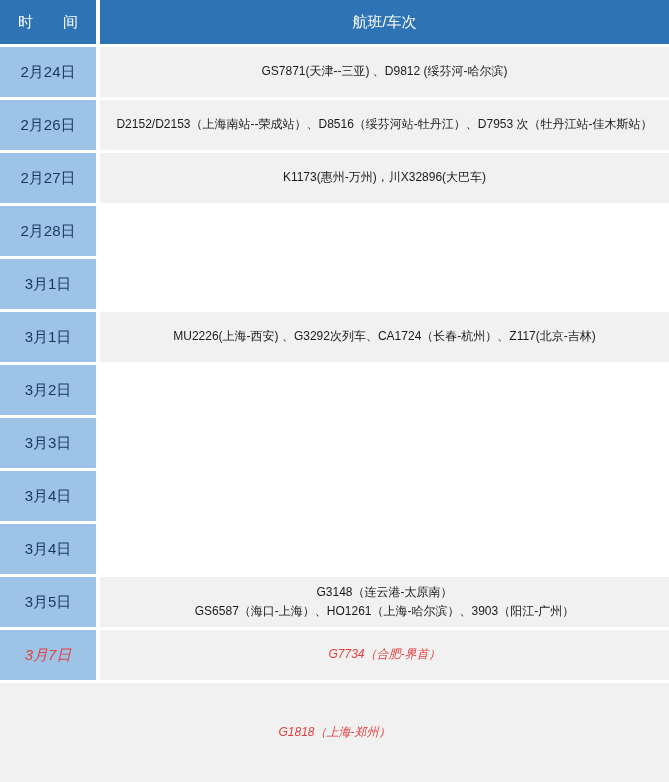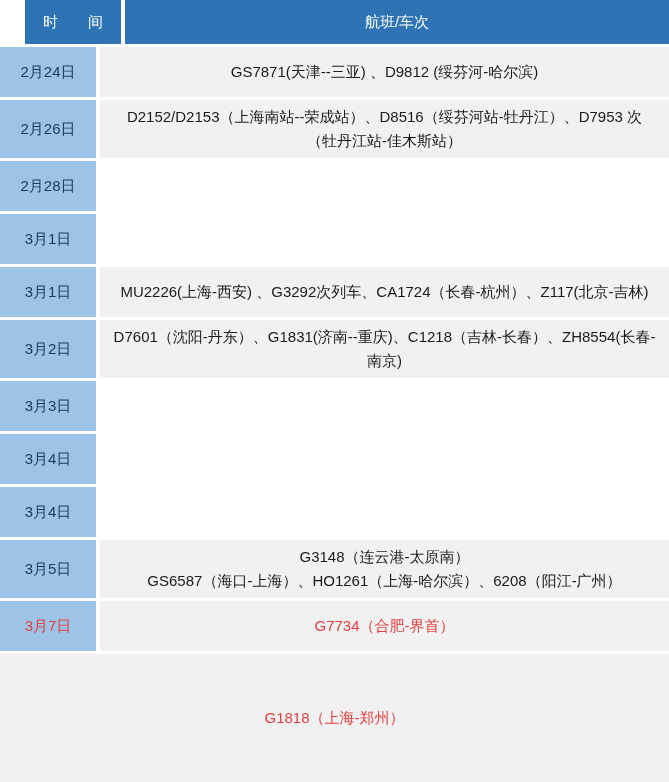--- a/index.html
+++ b/index.html
@@ -14,21 +14,21 @@
     width: 669px;
     height: 782px;
     box-sizing: border-box;
   }
   .row {
     display: flex;
     margin-top: 3px;
     min-height: 50px;
     flex: 0 0 auto;
   }
-  .row:first-child { margin-top: 0; margin-left: 25px; }
+  .row:first-child { margin-top: 0; }
   .row:last-child { flex: 1 0 auto; }
   .cell {
     box-sizing: border-box;
     display: flex;
     align-items: center;
     justify-content: center;
   }
   .cell.date {
     width: 96px;
     margin-right: 4px;
@@ -37,32 +37,32 @@
     font-size: 15px;
     flex: 0 0 auto;
     text-align: center;
   }
   .cell.flight {
     flex: 1 1 auto;
     background: var(--cell-bg, #f1f1f1);
     color: var(--cell-text, #1a1a1a);
     flex-direction: column;
     text-align: center;
-    font-size: 15px;
+    font-size: 12px;
     line-height: 1.6;
     padding: 5px 12px;
   }
   .row.header { min-height: 44px; margin-top: 0; }
   .row.header .cell {
     background: var(--header-bg, #2e74b5);
     color: var(--header-text, #ffffff);
     font-size: 15px;
   }
   .row.red .cell.date,
-  .row.red .cell.flight { color: var(--red-text, #e24040); }
+  .row.red .cell.flight { color: var(--red-text, #e24040); font-style: italic; }
   .flight-line { width: 100%; }
 </style>
 </head>
 <body>
 
 <div class="table">
   <div class="row header">
     <div class="cell date">时　　间</div>
     <div class="cell flight">航班/车次</div>
   </div>
@@ -73,51 +73,54 @@
         <div class="flight-line">GS7871(天津--三亚) 、D9812 (绥芬河-哈尔滨)</div>
       </div>
     </div>
     <div class="row">
       <div class="cell date">2月26日</div>
       <div class="cell flight">
         <div class="flight-line">D2152/D2153（上海南站--荣成站）、D8516（绥芬河站-牡丹江）、D7953 次（牡丹江站-佳木斯站）</div>
       </div>
     </div>
     <div class="row">
+      <div class="cell date">2月27日</div>
+      <div class="cell flight">
+        <div class="flight-line">K1173(惠州-万州)，川X32896(大巴车)</div>
+      </div>
+    </div>
+    <div class="row">
       <div class="cell date">2月28日</div>
     </div>
     <div class="row">
       <div class="cell date">3月1日</div>
     </div>
     <div class="row">
       <div class="cell date">3月1日</div>
       <div class="cell flight">
         <div class="flight-line">MU2226(上海-西安) 、G3292次列车、CA1724（长春-杭州）、Z117(北京-吉林)</div>
       </div>
     </div>
     <div class="row">
       <div class="cell date">3月2日</div>
-      <div class="cell flight">
-        <div class="flight-line">D7601（沈阳-丹东）、G1831(济南--重庆)、C1218（吉林-长春）、ZH8554(长春-南京)</div>
-      </div>
     </div>
     <div class="row">
       <div class="cell date">3月3日</div>
     </div>
     <div class="row">
       <div class="cell date">3月4日</div>
     </div>
     <div class="row">
       <div class="cell date">3月4日</div>
     </div>
     <div class="row">
       <div class="cell date">3月5日</div>
       <div class="cell flight">
         <div class="flight-line">G3148（连云港-太原南）</div>
-        <div class="flight-line">GS6587（海口-上海）、HO1261（上海-哈尔滨）、6208（阳江-广州）</div>
+        <div class="flight-line">GS6587（海口-上海）、HO1261（上海-哈尔滨）、3903（阳江-广州）</div>
       </div>
     </div>
     <div class="row red">
       <div class="cell date">3月7日</div>
       <div class="cell flight">
         <div class="flight-line">G7734（合肥-界首）</div>
       </div>
     </div>
     <div class="row red">
       <div class="cell flight">

